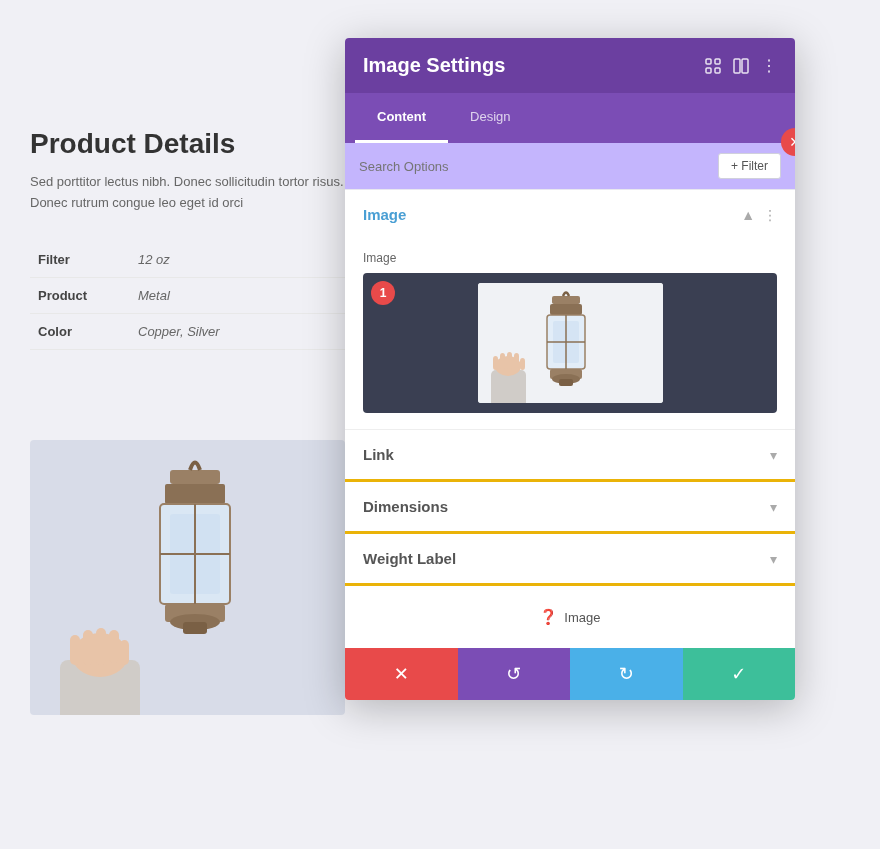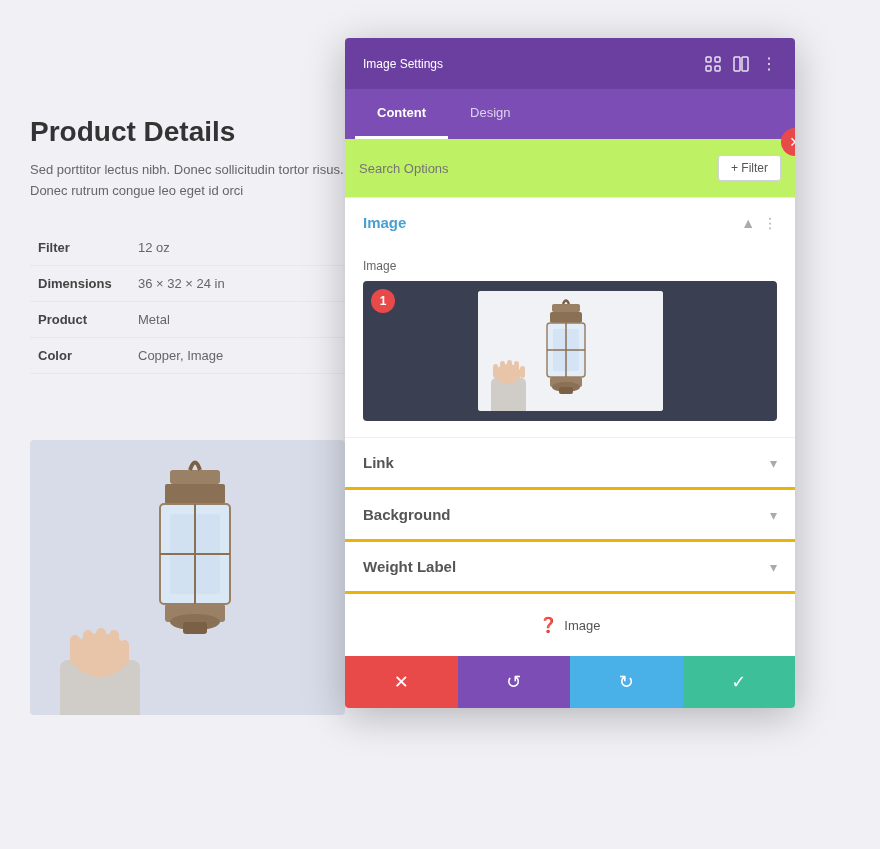--- a/index.html
+++ b/index.html
@@ -16,21 +16,21 @@
     .page-bg {
       position: absolute;
       top: 0; left: 0;
       width: 100%; height: 100%;
       background: #f0f0f5;
     }
 
     
     .product-details {
       position: absolute;
-      top: 116px;
+      top: 128px;
       left: 30px;
       width: 320px;
     }
 
     .product-title {
       font-size: 28px;
       font-weight: 700;
       color: #333;
       margin-bottom: 12px;
     }
@@ -58,20 +58,21 @@
     }
 
     .product-table td:first-child {
       font-weight: 600;
       color: #444;
       width: 100px;
     }
 
     .product-table td:last-child {
       color: #666;
+      font-style: italic;
     }
 
     
     .product-image-section {
       position: absolute;
       top: 440px;
       left: 30px;
       width: 315px;
       height: 275px;
       background: #d8dce8;
@@ -100,22 +101,22 @@
     .modal-header {
       background: #6b3fa0;
       padding: 16px 18px;
       display: flex;
       align-items: center;
       justify-content: space-between;
     }
 
     .modal-title {
       color: #fff;
-      font-size: 12px;
-      font-weight: 400;
+      font-size: 20px;
+      font-weight: 700;
     }
 
     .modal-header-icons {
       display: flex;
       gap: 12px;
       align-items: center;
     }
 
     .modal-header-icon {
       color: rgba(255,255,255,0.85);
@@ -143,22 +144,22 @@
     .tab-item.active {
       color: #fff;
       border-bottom: 3px solid #fff;
       font-weight: 600;
     }
 
     
     .modal-search {
       display: flex;
       align-items: center;
-      padding: 16px 14px;
-      background: #bef264;
+      padding: 10px 14px;
+      background: #c4b5fd;
       border-bottom: 1px solid #e8e8ef;
       gap: 8px;
     }
 
     .search-input {
       flex: 1;
       border: none;
       background: transparent;
       font-size: 13px;
       color: #555;
@@ -349,30 +350,26 @@
 <div class="product-details">
   <h1 class="product-title">Product Details</h1>
   <p class="product-desc">Sed porttitor lectus nibh. Donec sollicitudin tortor risus. Donec rutrum congue leo eget id orci</p>
   <table class="product-table">
     <tbody id="product-table-body">
         <tr>
           <td>Filter</td>
           <td>12 oz</td>
         </tr>
         <tr>
-          <td>Dimensions</td>
-          <td>36 × 32 × 24 in</td>
-        </tr>
-        <tr>
           <td>Product</td>
           <td>Metal</td>
         </tr>
         <tr>
           <td>Color</td>
-          <td>Copper, Image</td>
+          <td>Copper, Silver</td>
         </tr>
       </tbody>
   </table>
 </div>
 
 <div class="product-image-section">
   <svg class="lantern-svg-area" viewBox="0 0 315 275" xmlns="http://www.w3.org/2000/svg">
 
     <g transform="translate(20, 60)">
 
@@ -494,21 +491,21 @@
     </div>
 
     <div class="section-header">
       <span class="section-title dark">Link</span>
       <div class="section-icons">
         <span class="section-icon">▾</span>
       </div>
     </div>
 
     <div class="section-header">
-      <span class="section-title dark">Background</span>
+      <span class="section-title dark">Dimensions</span>
       <div class="section-icons">
         <span class="section-icon">▾</span>
       </div>
     </div>
 
     <div class="section-header">
       <span class="section-title dark">Weight Label</span>
       <div class="section-icons">
         <span class="section-icon">▾</span>
       </div>

